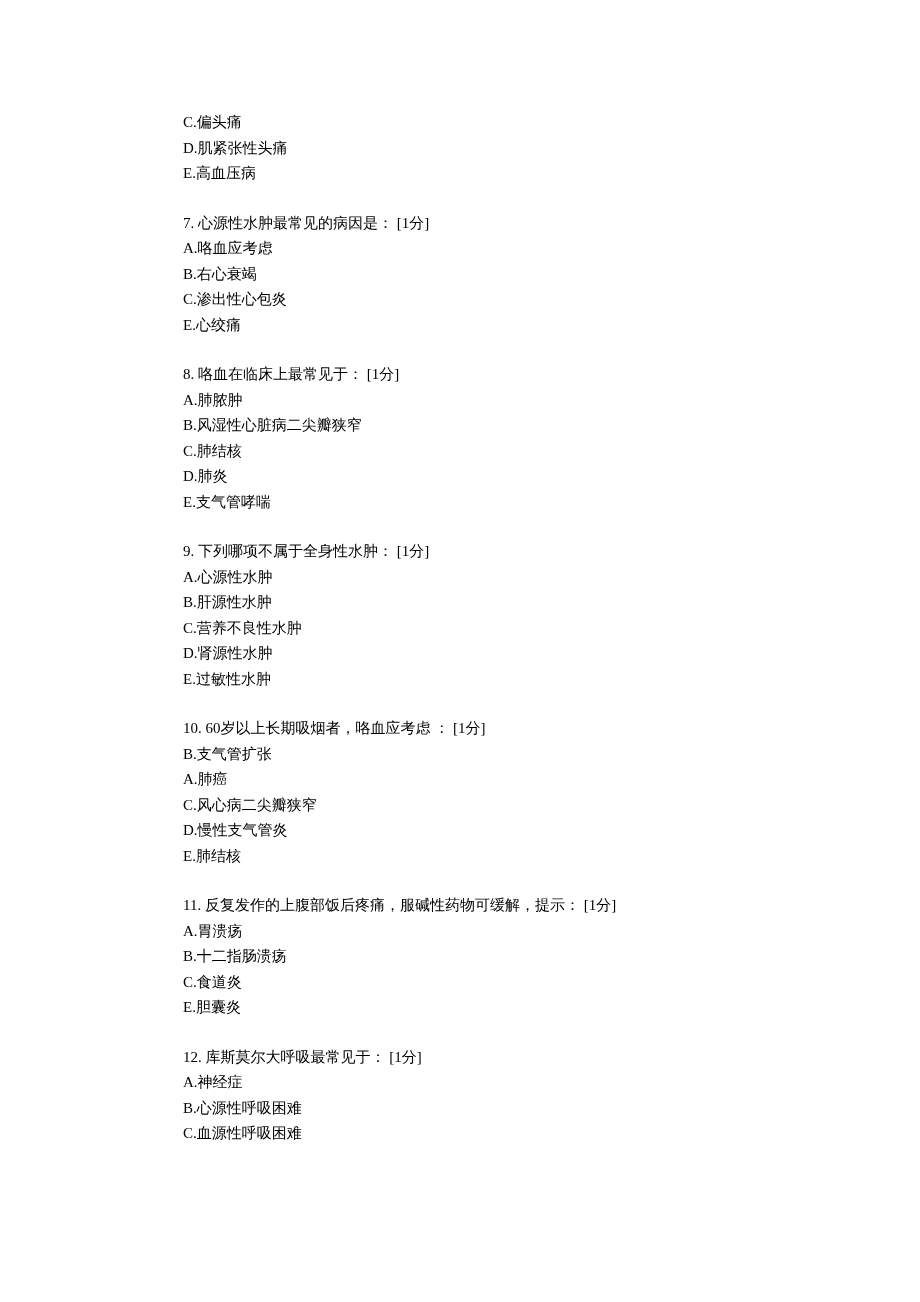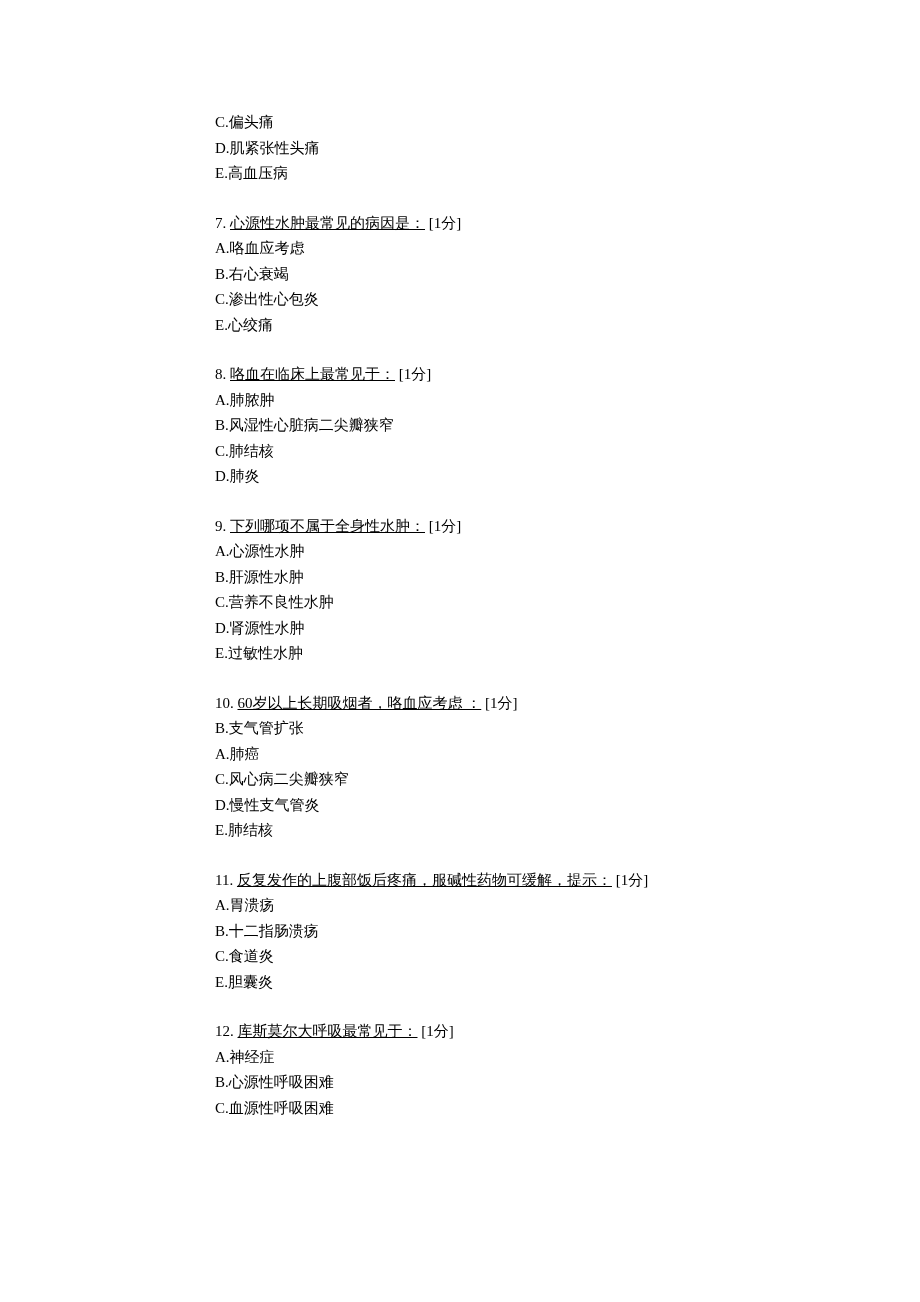--- a/index.html
+++ b/index.html
@@ -12,28 +12,26 @@
       height: 1302px;
       background: #ffffff;
       font-family: "SimSun", "宋体", serif;
       font-size: 15px;
       line-height: 1.7;
       color: #000000;
       padding: 110px 0 0 183px;
     }
     .line {
       white-space: nowrap;
-      margin-left: 32px;
     }
     .question-block {
       margin-bottom: 24px;
     }
     .question-text {
       display: inline;
-      text-decoration: underline;
     }
     .points {
       display: inline;
     }
   </style>
 </head>
 <body>
 
 <div class="question-block">
   <div class="line"><span>C</span>.<span>偏头痛</span></div>
@@ -48,20 +46,21 @@
   <div class="line"><span>C</span>.<span>渗出性心包炎</span></div>
   <div class="line"><span>E</span>.<span>心绞痛</span></div>
 </div>
 
 <div class="question-block">
   <div class="line"><span>8</span>. <span class="question-text">咯血在临床上最常见于：</span> <span class="points">[1分]</span></div>
   <div class="line"><span>A</span>.<span>肺脓肿</span></div>
   <div class="line"><span>B</span>.<span>风湿性心脏病二尖瓣狭窄</span></div>
   <div class="line"><span>C</span>.<span>肺结核</span></div>
   <div class="line"><span>D</span>.<span>肺炎</span></div>
+  <div class="line"><span>E</span>.<span>支气管哮喘</span></div>
 </div>
 
 <div class="question-block">
   <div class="line"><span>9</span>. <span class="question-text">下列哪项不属于全身性水肿：</span> <span class="points">[1分]</span></div>
   <div class="line"><span>A</span>.<span>心源性水肿</span></div>
   <div class="line"><span>B</span>.<span>肝源性水肿</span></div>
   <div class="line"><span>C</span>.<span>营养不良性水肿</span></div>
   <div class="line"><span>D</span>.<span>肾源性水肿</span></div>
   <div class="line"><span>E</span>.<span>过敏性水肿</span></div>
 </div>

